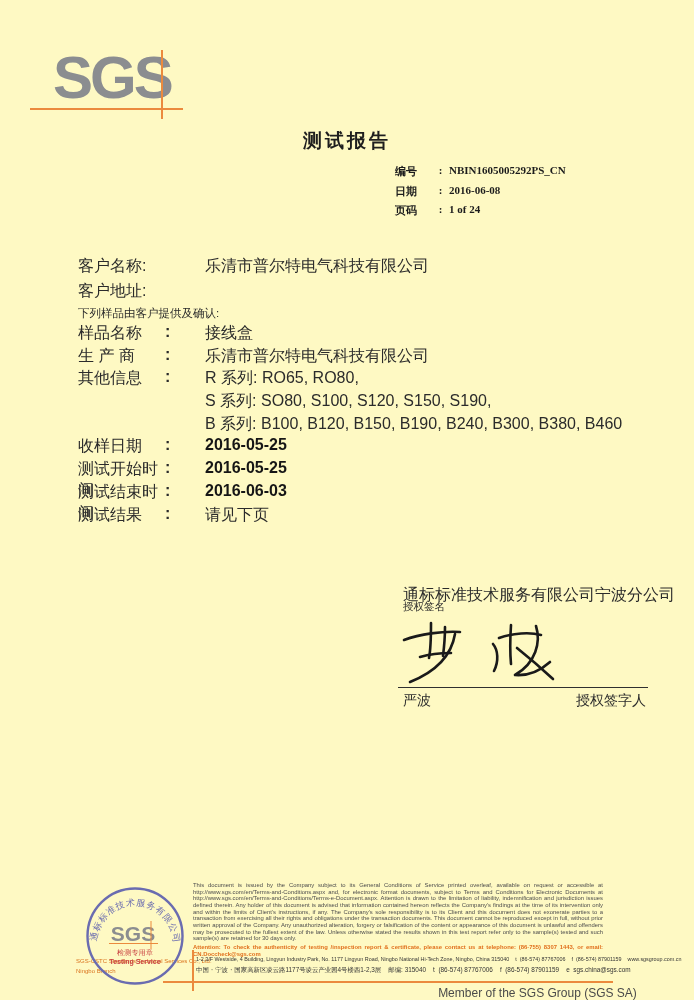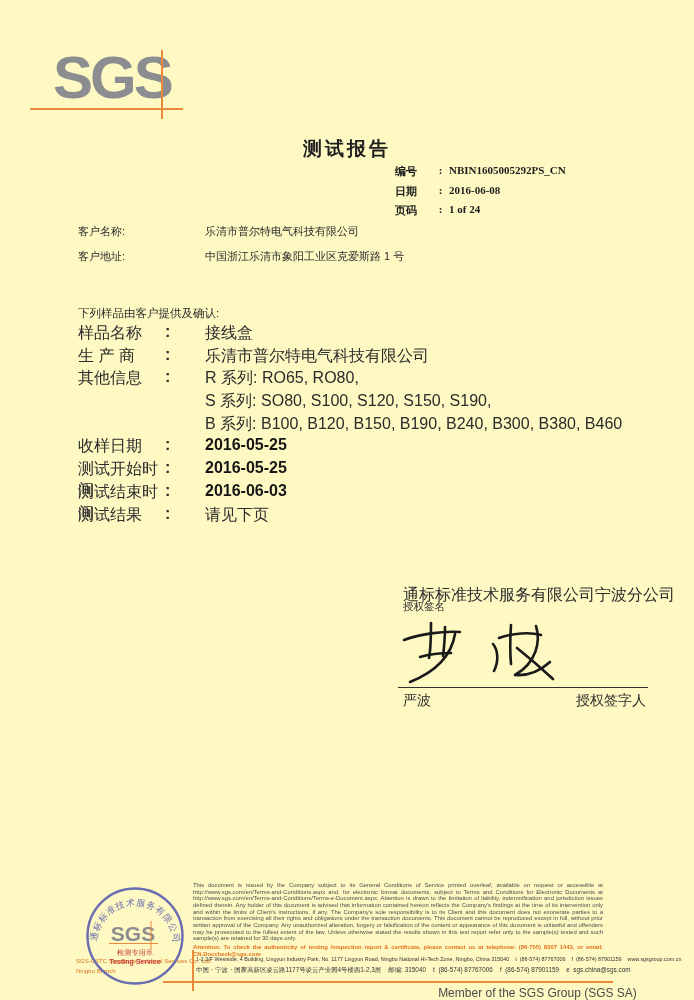--- a/index.html
+++ b/index.html
@@ -8,28 +8,28 @@
     background:#fef9c3;overflow:hidden;
     font-family:"Liberation Sans","DejaVu Sans",sans-serif;color:#2b2b2b;
   }
   
   .logo-wrap{position:absolute;left:53px;top:48px;}
   .logo-text{font-size:60px;font-weight:900;letter-spacing:-3px;color:#8b8d90;line-height:1;}
   .crop{position:absolute;background:#eb8a3d;}
   .logo-hline{left:30px;top:108px;width:153px;height:2px;}
   .logo-vline{left:161px;top:50px;width:2px;height:69px;}
   
-  .title{position:absolute;left:0;right:0;top:136px;text-align:center;
+  .title{position:absolute;left:0;right:0;top:128px;text-align:center;
     font-size:19px;font-weight:bold;letter-spacing:3px;color:#1e1e1e;}
   .meta{position:absolute;left:395px;top:164px;}
   .meta-row{display:flex;height:19.5px;font-size:11px;font-weight:bold;color:#1c1c1c;font-family:Liberation Serif, serif;}
   .meta-label{width:37px;}
   .meta-colon{width:17px;text-align:center;}
   
-  .client{position:absolute;left:78px;top:224px;font-size:11px;}
+  .client{position:absolute;left:78px;top:256px;font-size:16px;}
   .client-row{display:flex;height:25px;}
   .client-label{width:127px;}
   
   .intro{position:absolute;left:78px;top:306px;font-size:11.5px;}
   .sample{position:absolute;left:78px;top:323px;width:560px;}
   .srow{display:flex;height:22.7px;font-size:16px;align-items:flex-start;}
   .s-label{width:87px;}
   .s-colon{width:40px;font-weight:bold;}
   .s-val{flex:1;}
   .bold-val{font-weight:bold;color:#161616;}
@@ -86,21 +86,20 @@
     </div>
   </div>
 
   <div class="client">
     <div class="client-row">
       <span class="client-label">客户名称:</span>
       <span>乐清市普尔特电气科技有限公司</span>
     </div>
     <div class="client-row">
       <span class="client-label">客户地址:</span>
-      <span>中国浙江乐清市象阳工业区克爱斯路 1 号</span>
     </div>
   </div>
 
   <div class="intro">下列样品由客户提供及确认:</div>
 
   <div class="sample">
     <div class="srow">
       <span class="s-label">样品名称</span>
       <span class="s-colon">:</span>
       <span class="s-val">接线盒</span>

